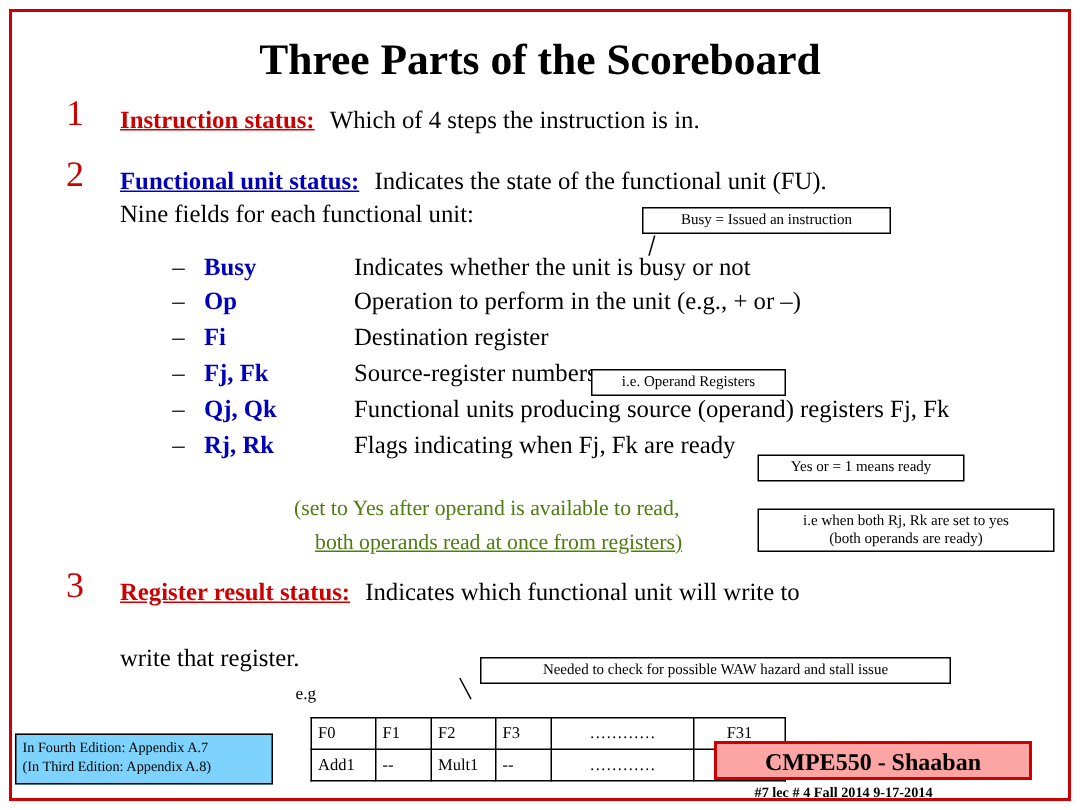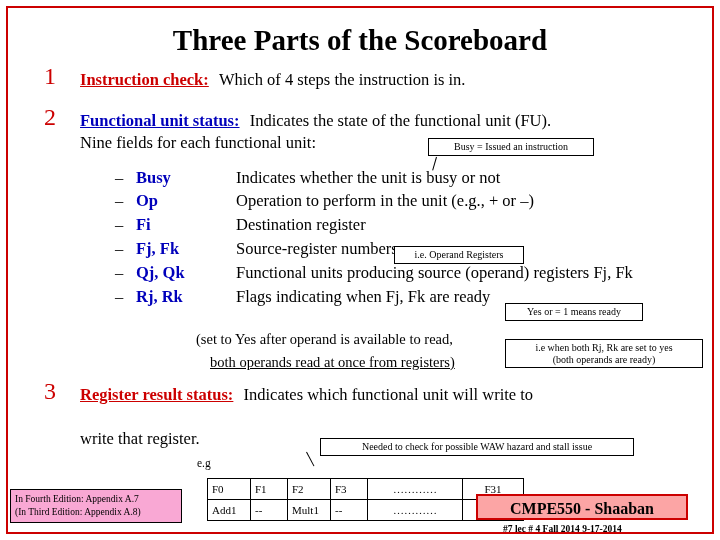--- a/index.html
+++ b/index.html
@@ -101,21 +101,21 @@
     line-height: 1.15;
     text-align: center;
   }
   .leader {
     position: absolute;
     background: #000000;
   }
   .note-box {
     position: absolute;
     border: 1px solid #000000;
-    background: #f9a8d4;
+    background: #7dd3fc;
     font-family: "Liberation Serif", serif;
     font-size: 9.5px;
     color: #000000;
     box-sizing: border-box;
     padding: 3px 4px;
     line-height: 1.35;
   }
   table.reg-table {
     position: absolute;
     border-collapse: collapse;
@@ -153,38 +153,38 @@
   .eg-label {
     position: absolute;
     font-family: "Liberation Serif", serif;
     font-size: 11.5px;
     color: #000000;
   }
   .paren-line {
     position: absolute;
     font-family: "Liberation Serif", serif;
     font-size: 14.5px;
-    color: #000000;
+    color: #4d7c0f;
   }
   .u-line {
     text-decoration: underline;
   }
 </style>
 </head>
 <body>
 
 <div class="slide">
 
   <div class="border-frame"></div>
 
   <div class="title">Three Parts of the Scoreboard</div>
 
   <div class="num" style="left:44px; top:63px;">1</div>
   <div class="item-text" style="left:80px; top:70px;">
-    <span class="ul-red">Instruction check:</span>
+    <span class="ul-red">Instruction status:</span>
     <span style="padding-left:6px;">Which of 4 steps the instruction is in.</span>
   </div>
 
   <div class="num" style="left:44px; top:104px;">2</div>
   <div class="item-text" style="left:80px; top:111px;">
     <span class="ul-blue">Functional unit status:</span>
     <span style="padding-left:6px;">Indicates the state of the functional unit (FU).</span>
   </div>
   <div class="item-text" style="left:80px; top:133px;">Nine fields for each functional unit:</div>
 

